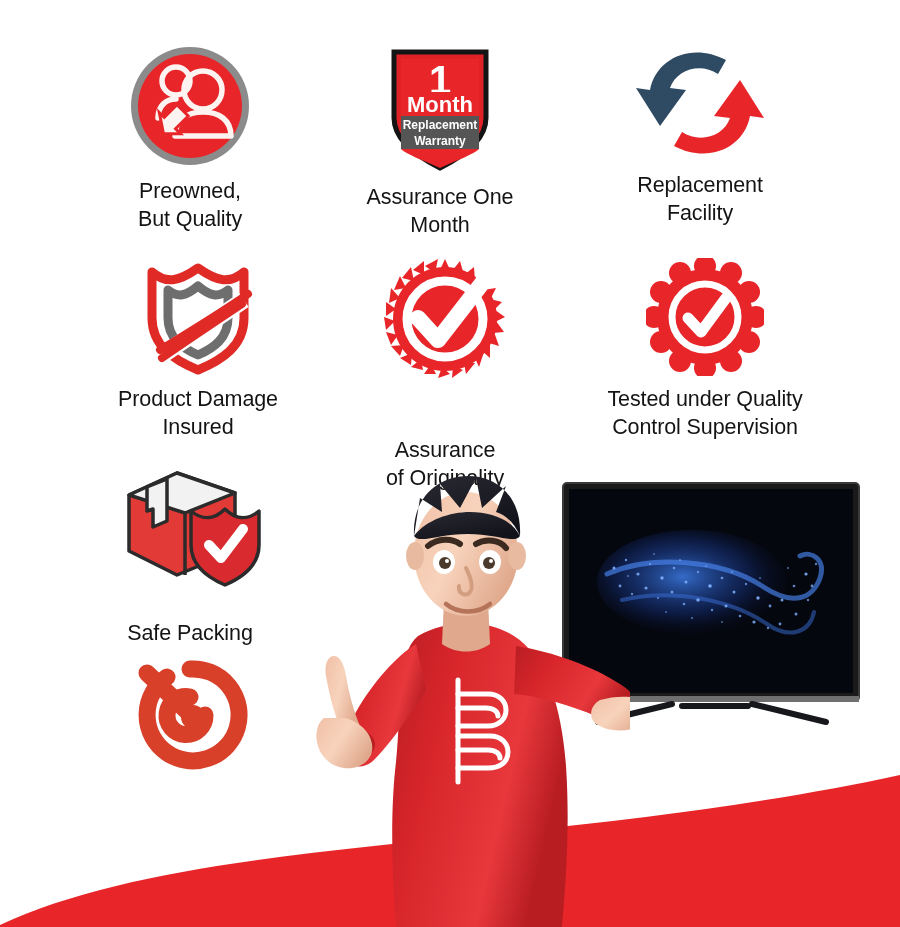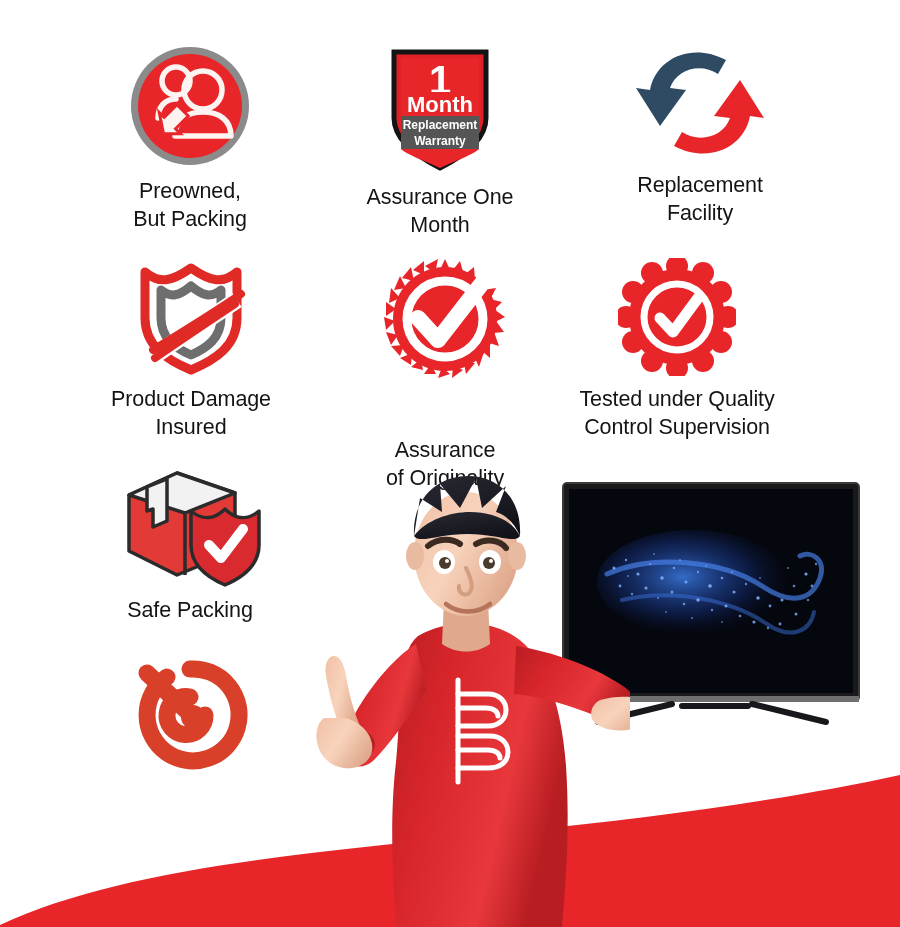--- a/index.html
+++ b/index.html
@@ -39,25 +39,25 @@
     letter-spacing: -0.1px;
     white-space: pre-line;
     font-weight: 400;
   }
 
   
   #feat-preowned     { left: 60px;  top: 44px;  width: 260px; }
   #feat-warranty     { left: 340px; top: 44px;  width: 200px; }
   #feat-replacement  { left: 570px; top: 44px;  width: 260px; }
   
-  #feat-damage       { left: 56px;  top: 258px; width: 270px; }
+  #feat-damage       { left: 63px;  top: 258px; width: 270px; }
   #feat-assurance    { left: 345px; top: 258px; width: 200px; gap: 47px; }
-  #feat-tested       { left: 532px; top: 258px; width: 290px; }
+  #feat-tested       { left: 560px; top: 258px; width: 290px; }
   
-  #feat-packing      { left: 70px;  top: 465px; width: 240px; }
+  #feat-packing      { left: 70px;  top: 465px; width: 240px; gap: 23px; }
   #feat-tamper       { left: 70px;  top: 655px; width: 240px; }
 
   
   #scene {
     position: absolute;
     left: 0;
     top: 430px;
     width: 900px;
     height: 497px;
   }
@@ -92,21 +92,21 @@
         <g fill="none" stroke="#fdf3f1" stroke-width="5.5" stroke-linecap="round" stroke-linejoin="round">
           <circle cx="48" cy="37" r="14"></circle>
           <path d="M30 74 C30 62 38 55 48 55"></path>
           <circle cx="75" cy="46" r="19"></circle>
           <path d="M47 92 C47 76 59 68 75 68 C91 68 103 76 103 92 Z"></path>
         </g>
         <path d="M41 62 L29 74 L36 74 L36 92 L52 92 L52 74 L59 74 Z" fill="#fdf3f1" stroke="#e8262a" stroke-width="3" transform="rotate(-135 44 77)"></path>
       </svg>
     </div>
     <div class="caption">Preowned,
-But Packing</div>
+But Quality</div>
   </div>
 
   <div class="feature" id="feat-warranty">
     <div class="icon-wrap">
       <svg width="112" height="130" viewBox="0 0 112 130" aria-hidden="true">
         <path d="M10 8 H102 V74 C102 96 80 112 56 124 C32 112 10 96 10 74 Z" fill="#e02226" stroke="#141414" stroke-width="5"></path>
         <path d="M17 15 H95 V73 C95 92 76 106 56 116 C36 106 17 92 17 73 Z" fill="#e8262a"></path>
         <text x="56" y="50" text-anchor="middle" fill="#ffffff" font-family="'Liberation Sans', sans-serif" font-size="40" font-weight="bold">1</text>
         <rect x="17" y="48" width="78" height="24" fill="#e8262a"></rect>
         <text x="56" y="68" text-anchor="middle" fill="#ffffff" font-family="'Liberation Sans', sans-serif" font-size="22" font-weight="bold">Month</text>

